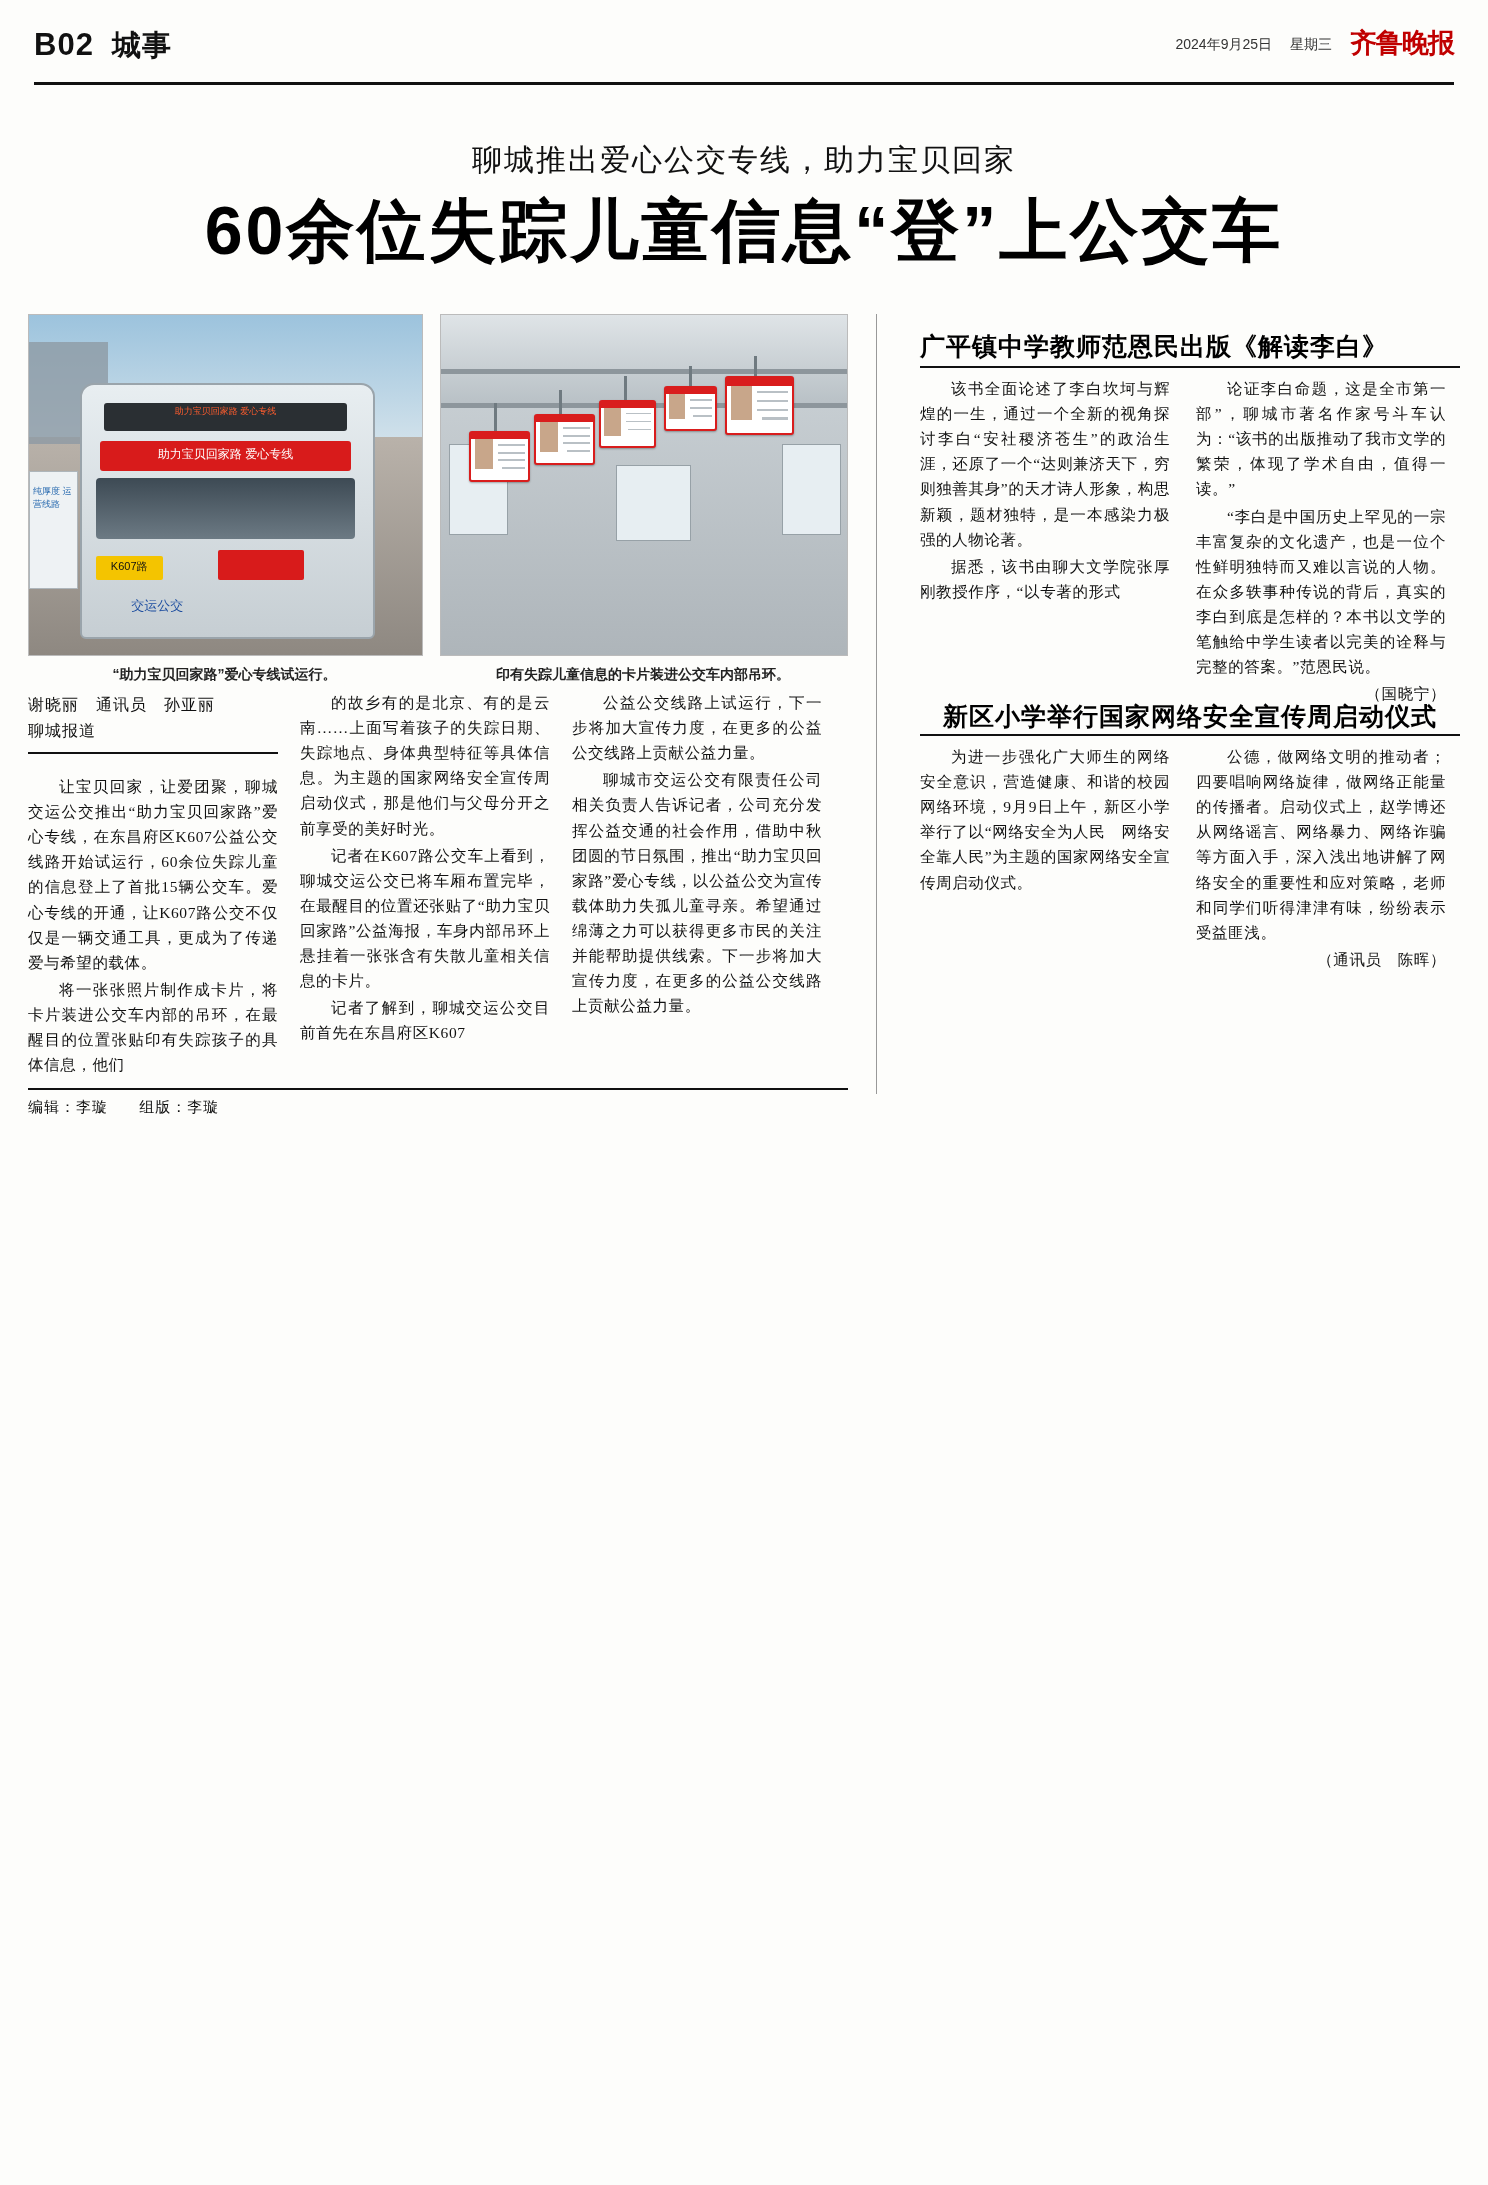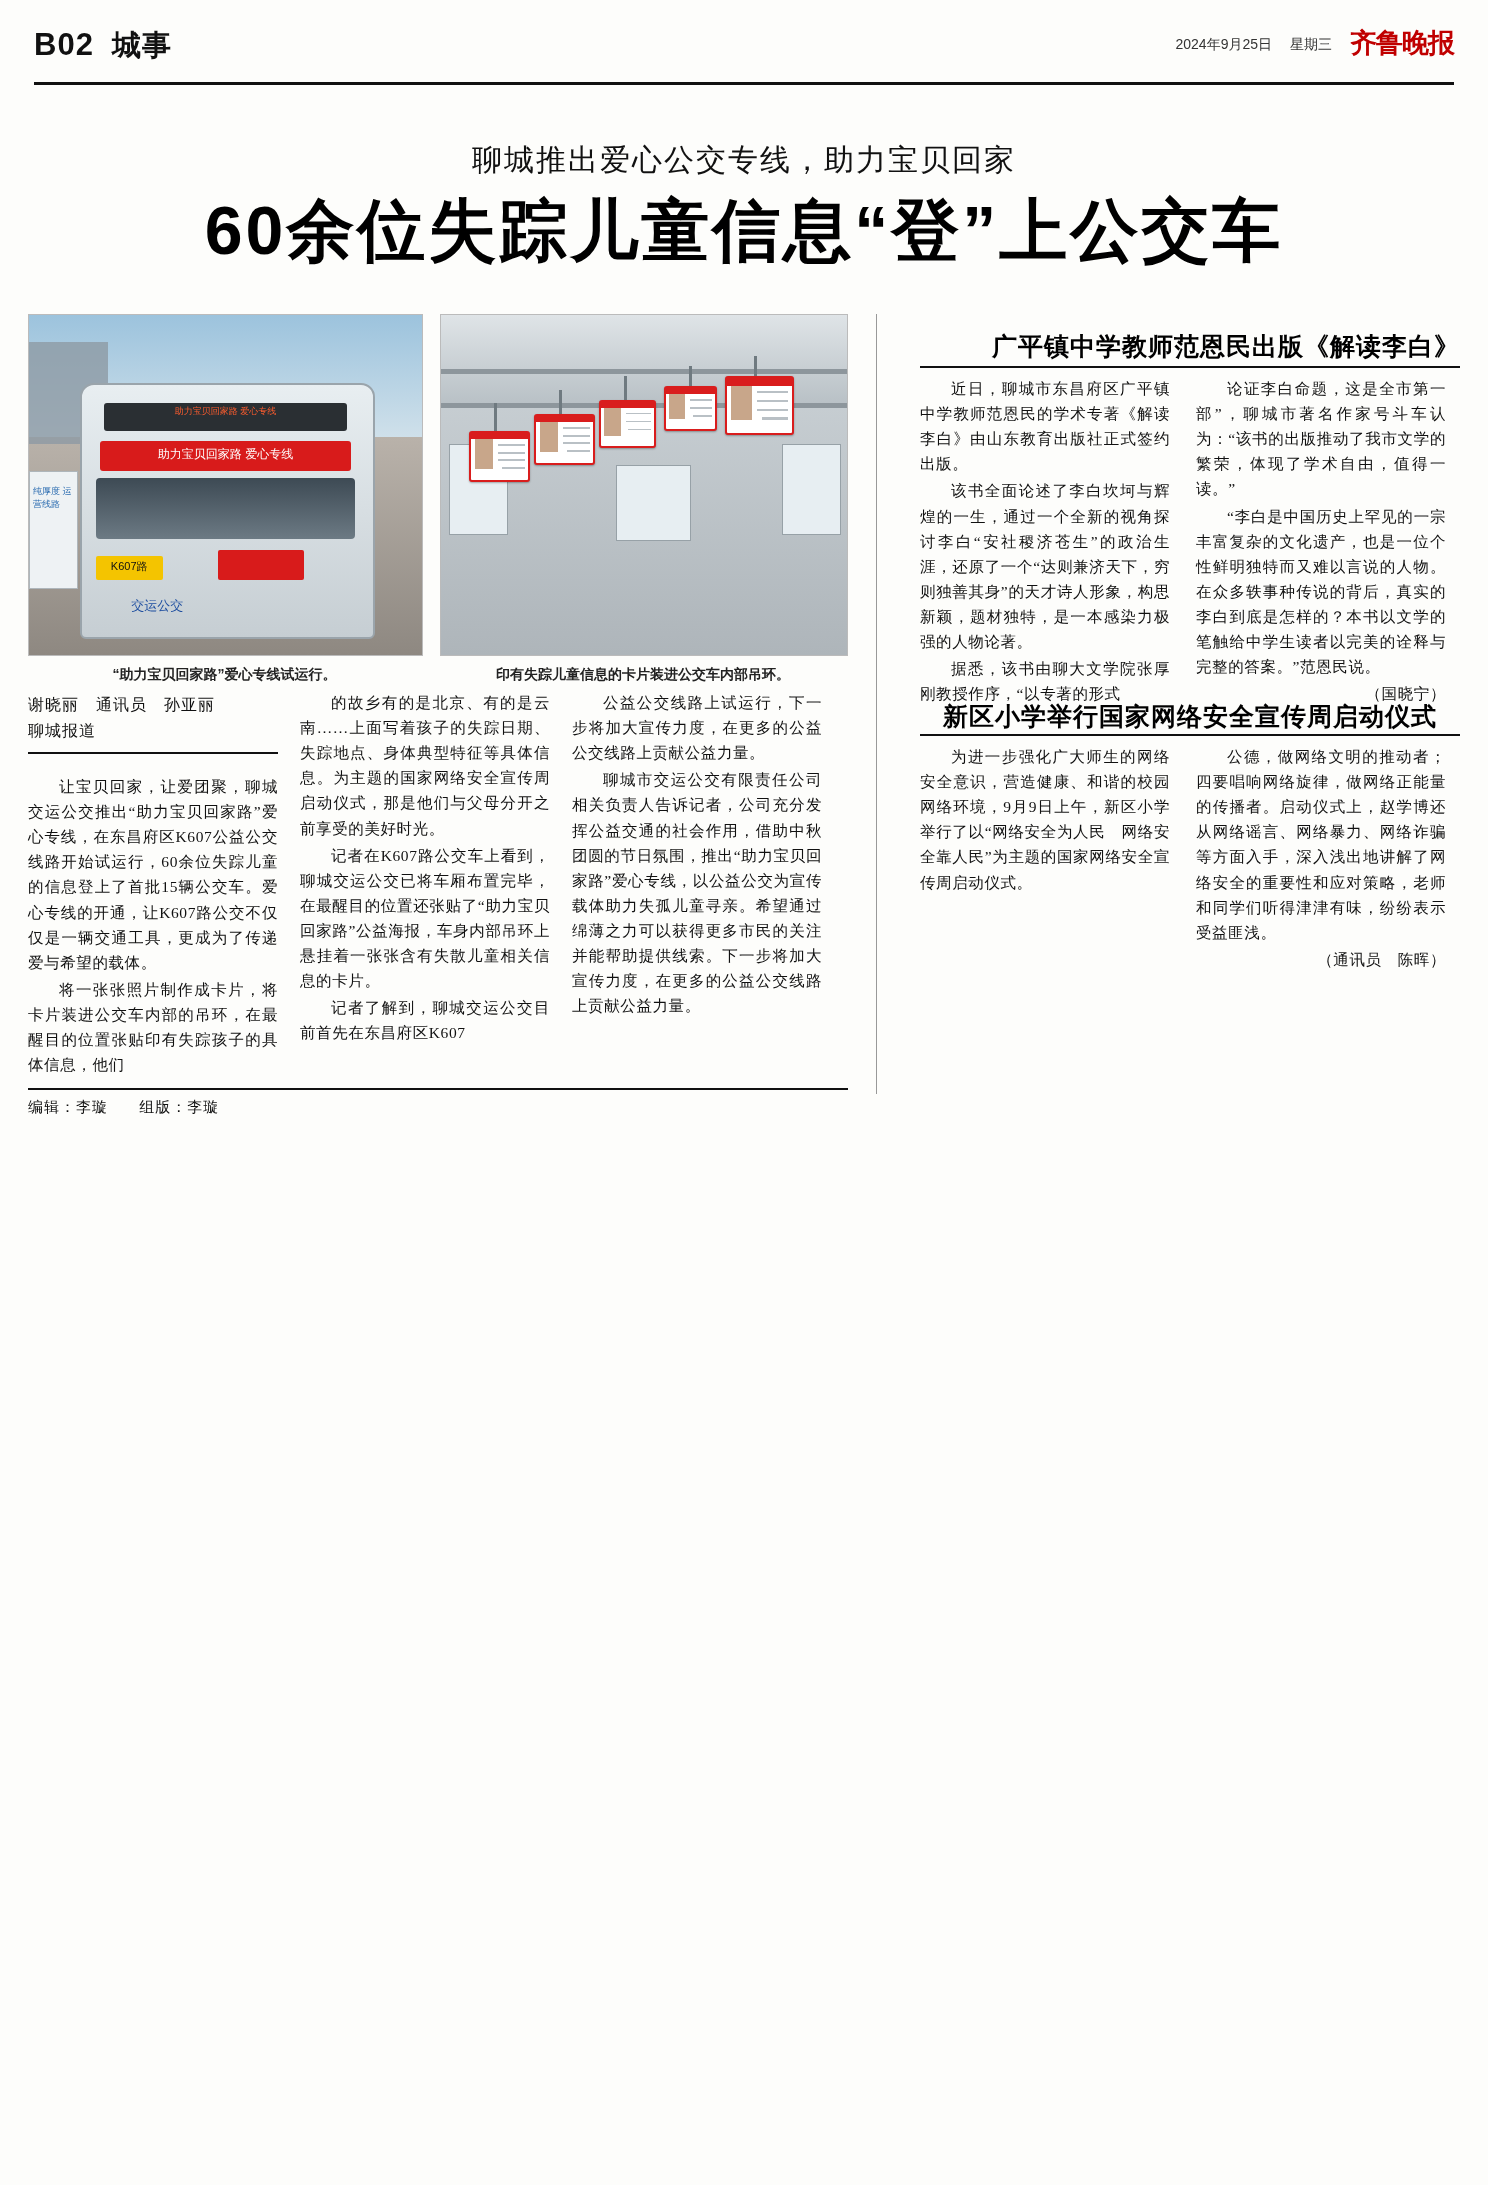--- a/index.html
+++ b/index.html
@@ -168,21 +168,21 @@
   
   .sec-title{
     position:absolute;
     font-family:"Liberation Serif","DejaVu Serif",serif;
     font-weight:bold;
     font-size:25px;
     letter-spacing:1px;
     color:#000;
     white-space:nowrap;
   }
-  .rt1{left:920px;top:330px;width:540px;text-align:right;}
+  .rt1{left:920px;top:330px;width:540px;text-align:left;}
   .rt2{left:920px;top:700px;width:540px;text-align:center;}
   .sec-rule{position:absolute;height:2px;background:#111;}
 
   .r1{left:920px;top:376px;width:250px;}
   .r2{left:1196px;top:376px;width:250px;}
   .r3{left:920px;top:744px;width:250px;}
   .r4{left:1196px;top:744px;width:250px;}
   .sign{text-align:right;text-indent:0;}
 
   
@@ -309,21 +309,20 @@
   <div class="col c3">
     <p>公益公交线路上试运行，下一步将加大宣传力度，在更多的公益公交线路上贡献公益力量。</p>
     <p>聊城市交运公交有限责任公司相关负责人告诉记者，公司充分发挥公益交通的社会作用，借助中秋团圆的节日氛围，推出“助力宝贝回家路”爱心专线，以公益公交为宣传载体助力失孤儿童寻亲。希望通过绵薄之力可以获得更多市民的关注并能帮助提供线索。下一步将加大宣传力度，在更多的公益公交线路上贡献公益力量。</p>
   </div>
 
   <div class="vline" style="left:876px;top:314px;height:780px;"></div>
 
   <div class="sec-title rt1">广平镇中学教师范恩民出版《解读李白》</div>
   <div class="sec-rule" style="left:920px;top:366px;width:540px;"></div>
   <div class="col r1">
-    <p>近日，聊城市东昌府区广平镇中学教师范恩民的学术专著《解读李白》由山东教育出版社正式签约出版。</p>
     <p>该书全面论述了李白坎坷与辉煌的一生，通过一个全新的视角探讨李白“安社稷济苍生”的政治生涯，还原了一个“达则兼济天下，穷则独善其身”的天才诗人形象，构思新颖，题材独特，是一本感染力极强的人物论著。</p>
     <p>据悉，该书由聊大文学院张厚刚教授作序，“以专著的形式</p>
   </div>
   <div class="col r2">
     <p>论证李白命题，这是全市第一部”，聊城市著名作家号斗车认为：“该书的出版推动了我市文学的繁荣，体现了学术自由，值得一读。”</p>
     <p>“李白是中国历史上罕见的一宗丰富复杂的文化遗产，也是一位个性鲜明独特而又难以言说的人物。在众多轶事种传说的背后，真实的李白到底是怎样的？本书以文学的笔触给中学生读者以完美的诠释与完整的答案。”范恩民说。</p>
     <p class="sign">（国晓宁）</p>
   </div>
 
   <div class="sec-title rt2">新区小学举行国家网络安全宣传周启动仪式</div>

